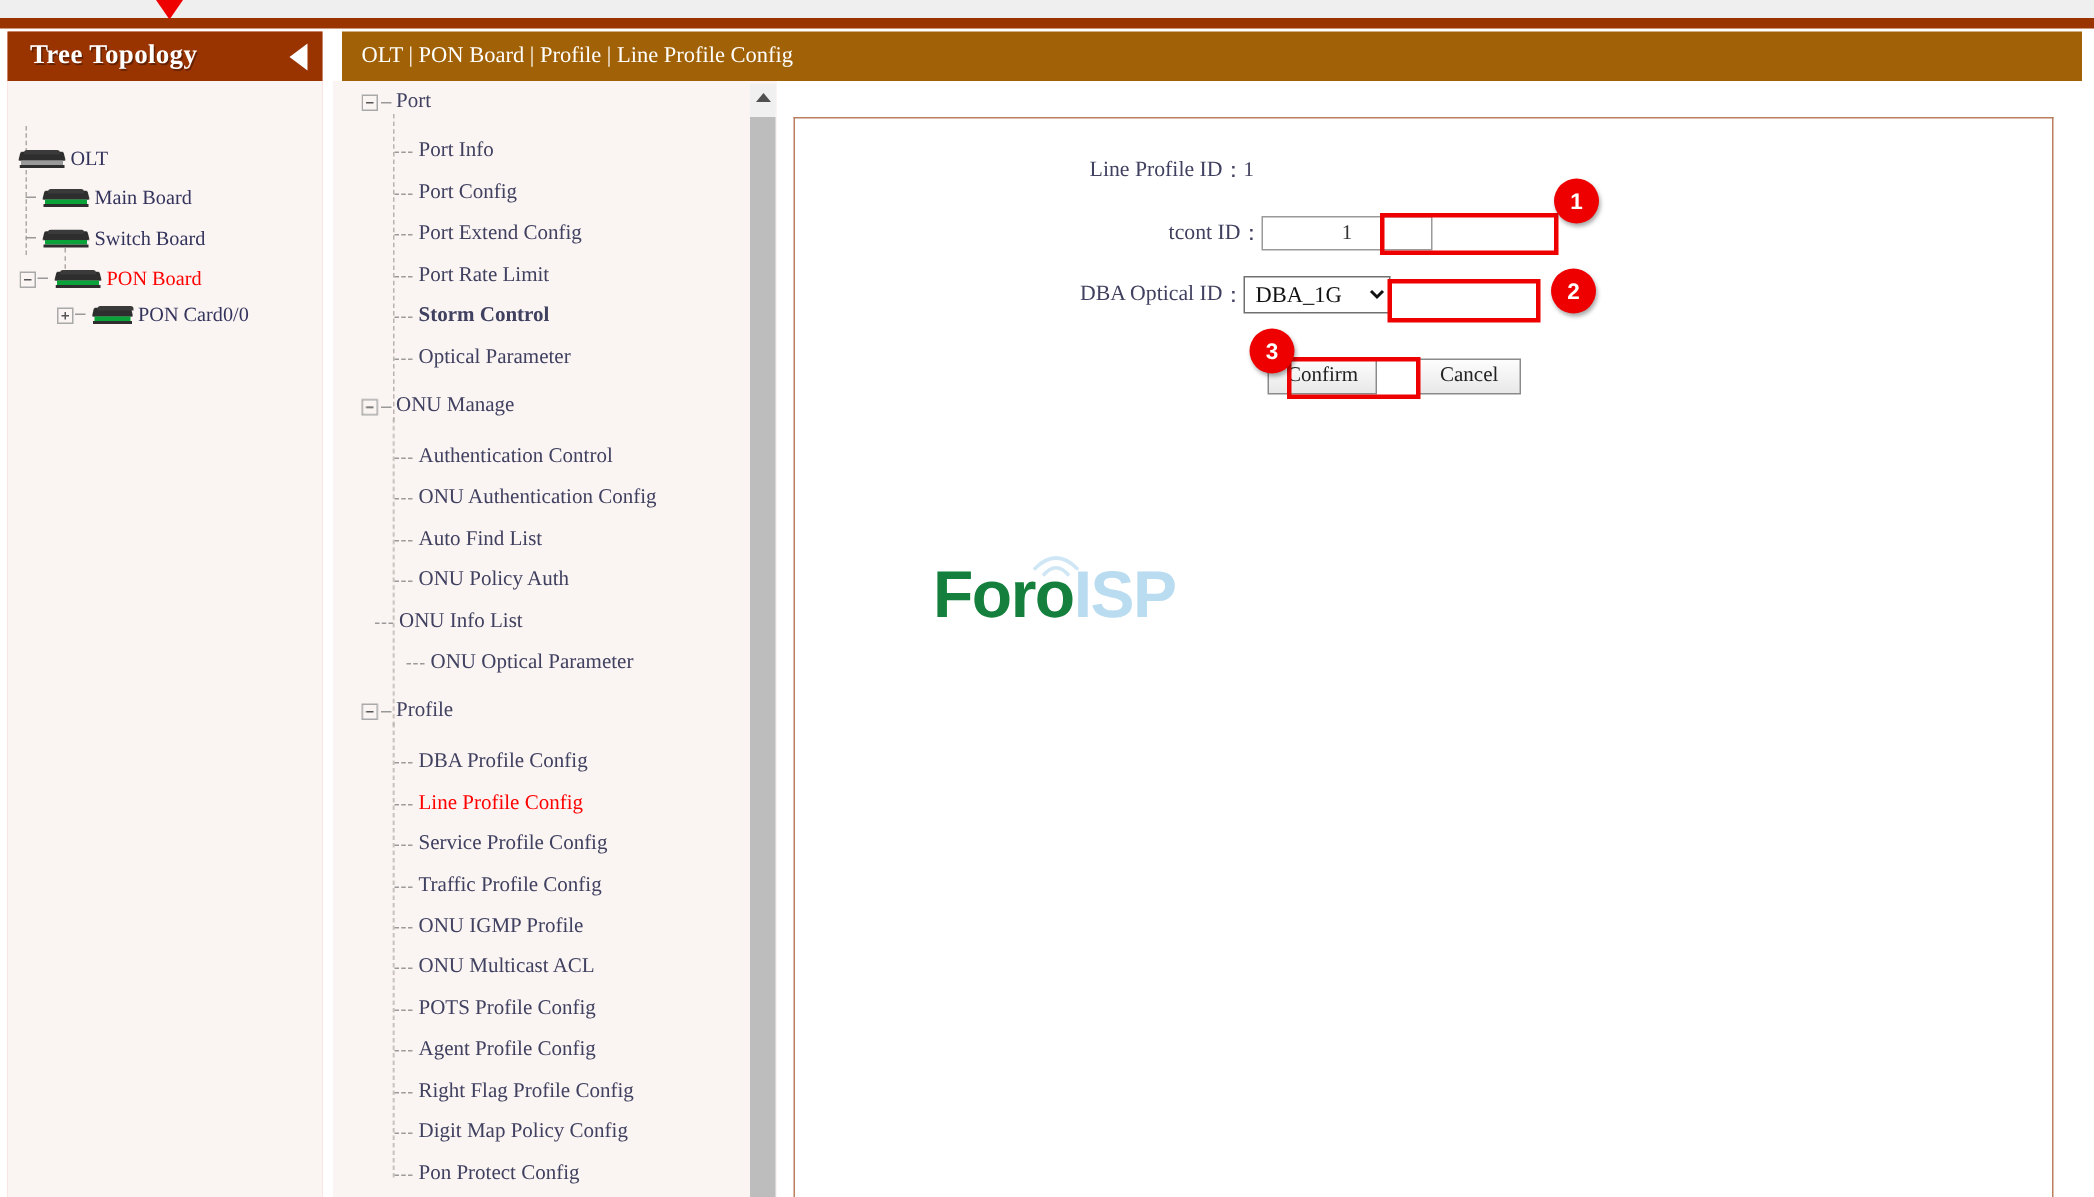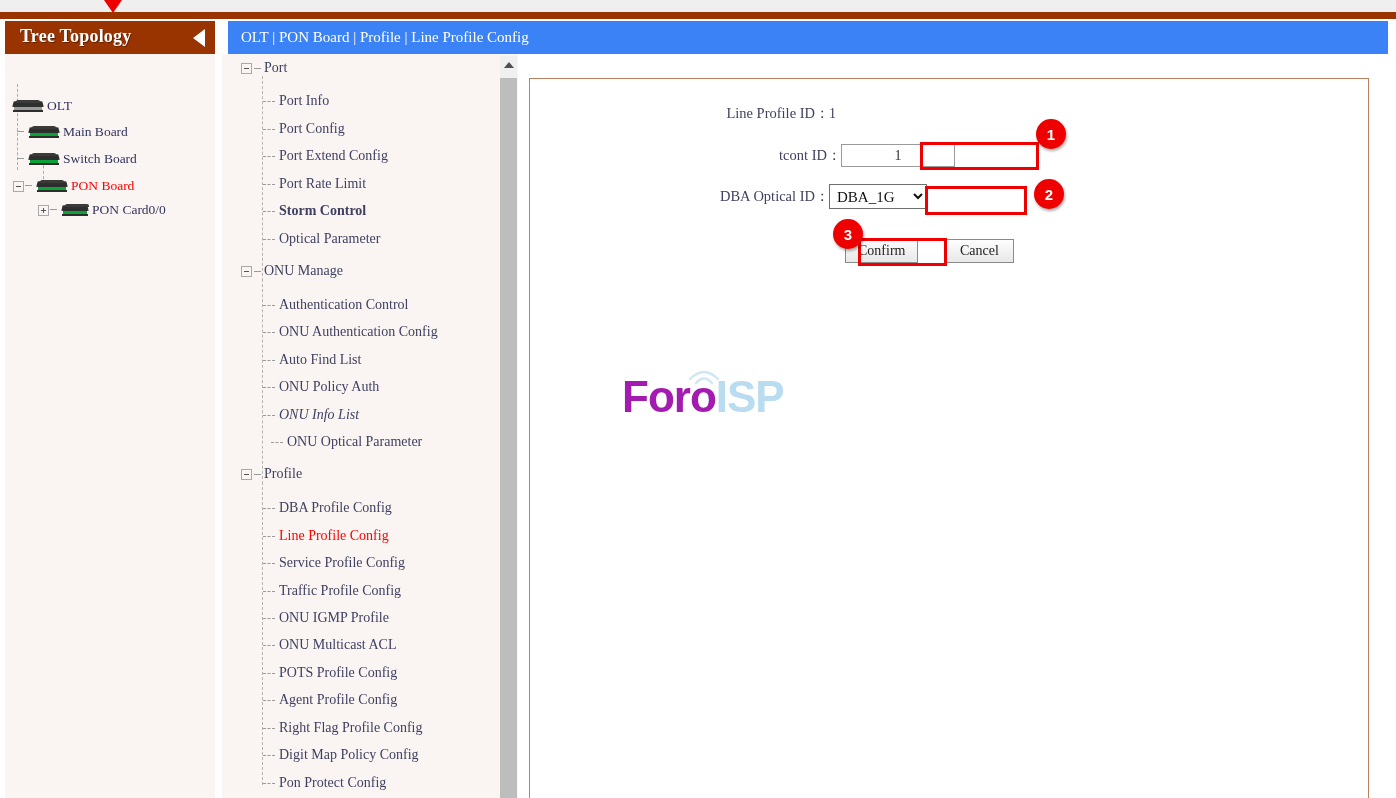--- a/index.html
+++ b/index.html
@@ -139,21 +139,21 @@
     width:0;height:0;border-left:5px solid transparent;border-right:5px solid transparent;border-bottom:6px solid #505050;
   }
   .mscroll .thumb {
     position: absolute; left: 0; top: 22px; width: 17px; height: 740px;
     background: #bdbdbd;
   }
 
   
   .crumb-bar {
     position: absolute; left: 228px; top: 21px; width: 1160px; height: 33px;
-    background: #3b82f6; color: #fff;
+    background: #a16207; color: #fff;
   }
   .crumb-text {
     position: absolute; left: 13px; top: 8px;
     font-size: 15px; color: #ffffff;
   }
   .content-panel {
     position: absolute; left: 529px; top: 78px; width: 840px; height: 720px;
     border: 1px solid #bb7f5d; border-bottom: none; background: #ffffff;
   }
 
@@ -205,21 +205,21 @@
   
   .watermark {
     position: absolute; left: 620px; top: 365px; width: 160px; height: 60px;
     user-select: none;
   }
   .wm-text {
     font-family: "Liberation Sans", sans-serif;
     font-size: 44px; font-weight: bold; letter-spacing: -1px;
     line-height: 56px;
   }
-  .wm-foro { color: #a21caf; }
+  .wm-foro { color: #15803d; }
   .wm-isp { color: #b9dcf0; }
 </style>
 </head>
 <body>
 
 <div id="root">
 
   <div class="top-strip"></div>
   <div class="top-bar"></div>
   <div class="red-marker"></div>
@@ -364,21 +364,21 @@
             <span class="h"></span>
           </span>
         <span class="m-item-label">Auto Find List</span>
       </div>
       <div class="m-item" style="left:40px; top:324px;">
         <span class="tee">
             <span class="h"></span>
           </span>
         <span class="m-item-label">ONU Policy Auth</span>
       </div>
-      <div class="m-item" style="left:40px; top:352px;font-style:italic;">
+      <div class="m-item" style="left:27px; top:352px;">
         <span class="tee">
             <span class="h"></span>
           </span>
         <span class="m-item-label">ONU Info List</span>
       </div>
       <div class="m-item" style="left:48px; top:379px;justify-content:center;">
         <span class="tee">
             <span class="h"></span>
           </span>
         <span class="m-item-label">ONU Optical Parameter</span>

